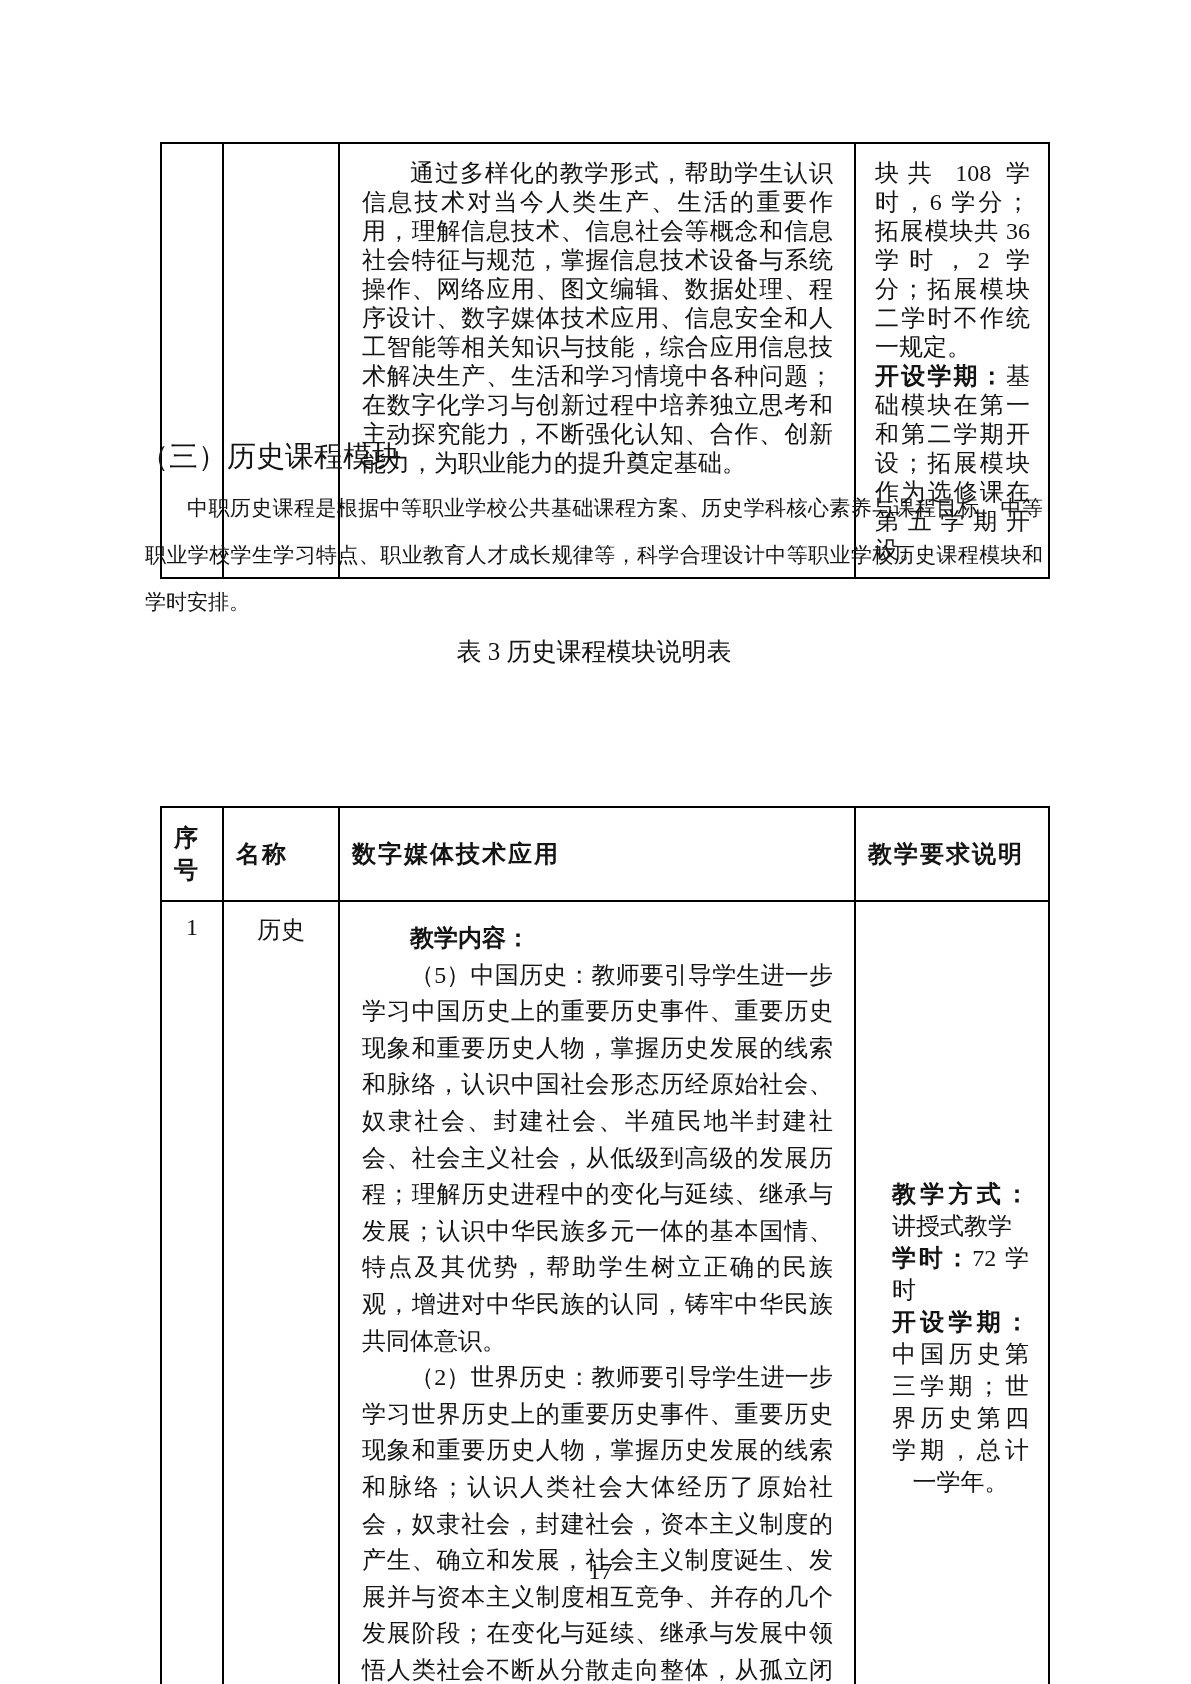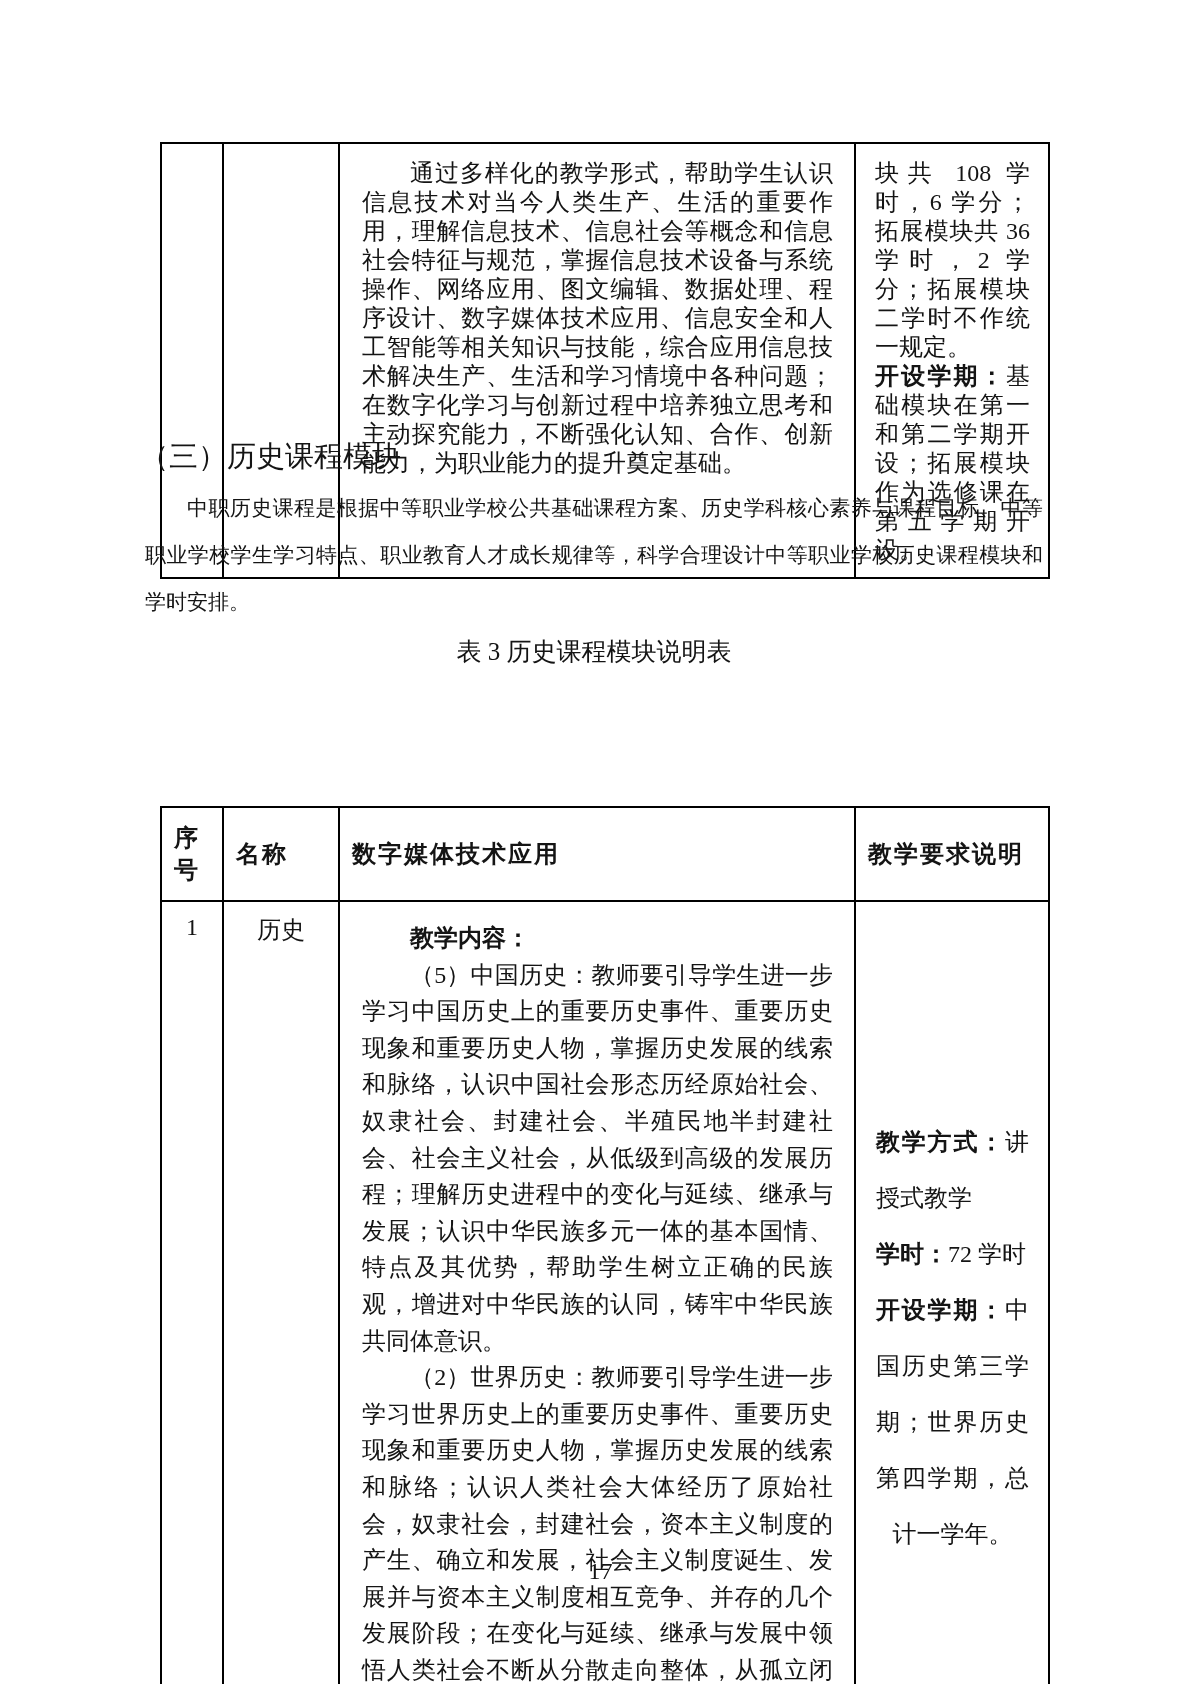--- a/index.html
+++ b/index.html
@@ -36,21 +36,21 @@
   .main-table th{
     height:68px;font-size:24px;font-weight:bold;text-align:left;
     vertical-align:middle;letter-spacing:2px;
   }
   .main-table td{height:664px;}
   .center-cell{text-align:center;vertical-align:middle;font-size:24px;}
   .main-table .c3-inner{padding:6px 9px 0 10px;}
   .main-table .c3-inner .cell-para{line-height:36.6px;}
   .main-table .req-td{vertical-align:middle;}
   .main-table .req-inner{padding:0 7px 0 8px;}
-  .main-table .req-inner .cell-para{line-height:56px;}
+  .main-table .req-inner .cell-para{line-height:32px;margin-left:16px;}
   .center-last{text-align-last:center;}
 
   .page-number{position:absolute;top:1558px;left:5px;width:100%;text-align:center;font-size:24px;}
   strong{font-weight:bold;}
 </style>
 </head>
 <body>
 
 <div class="page">
 

